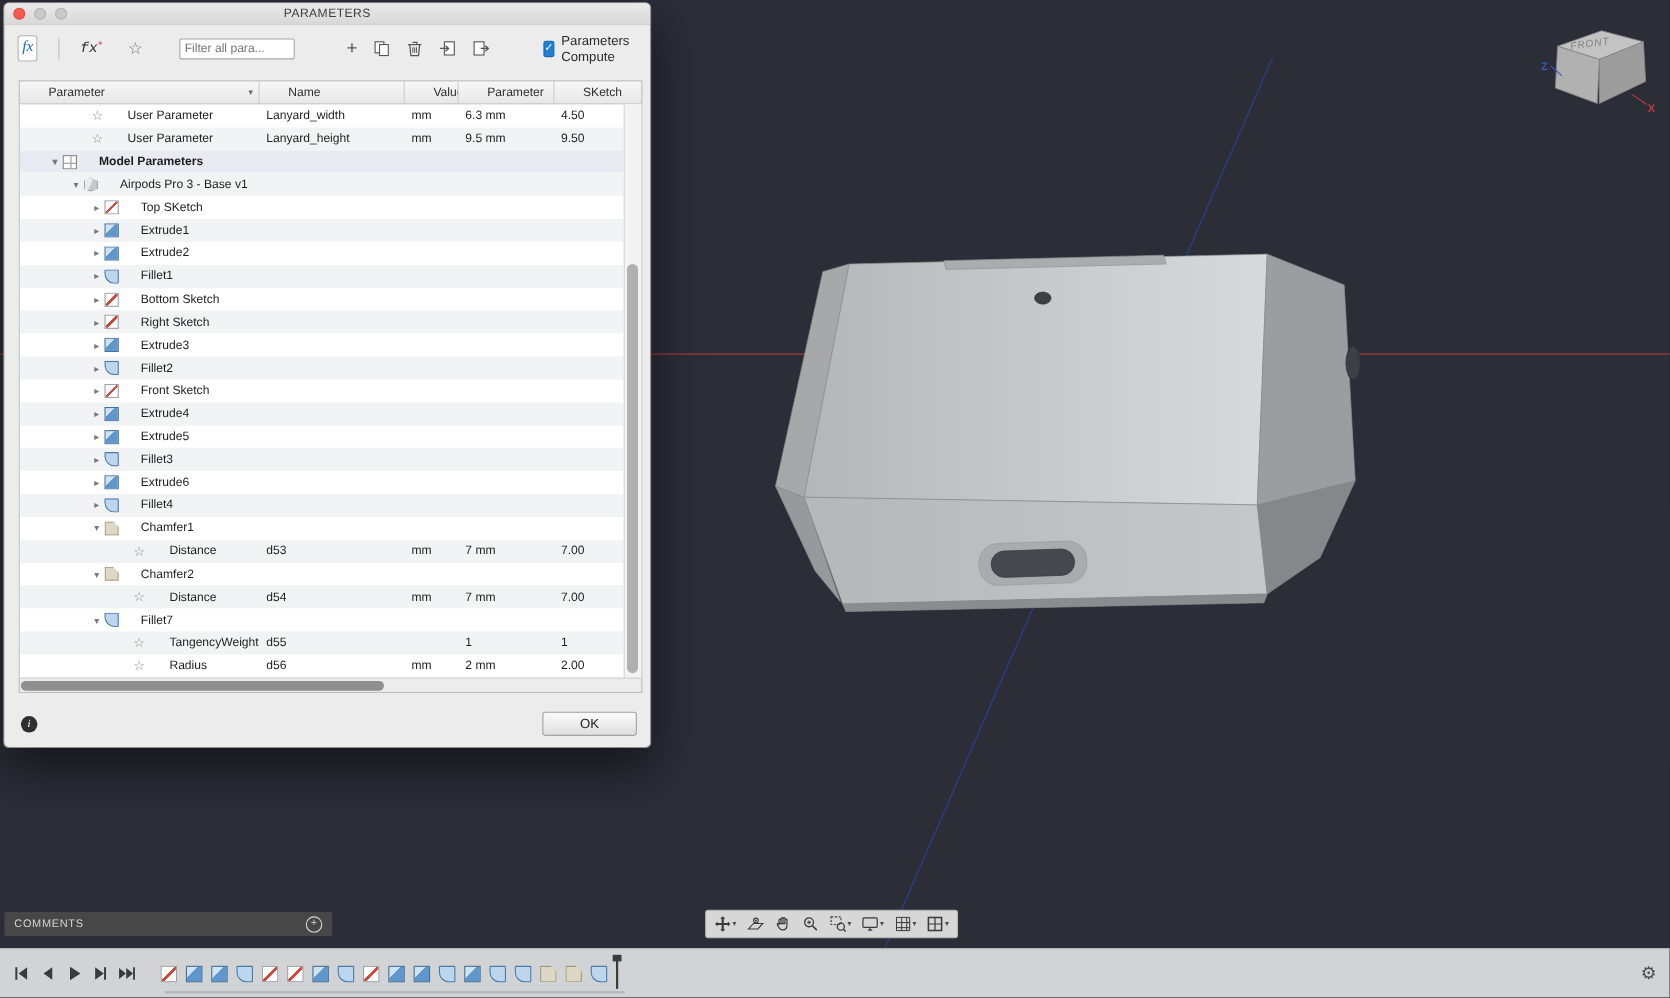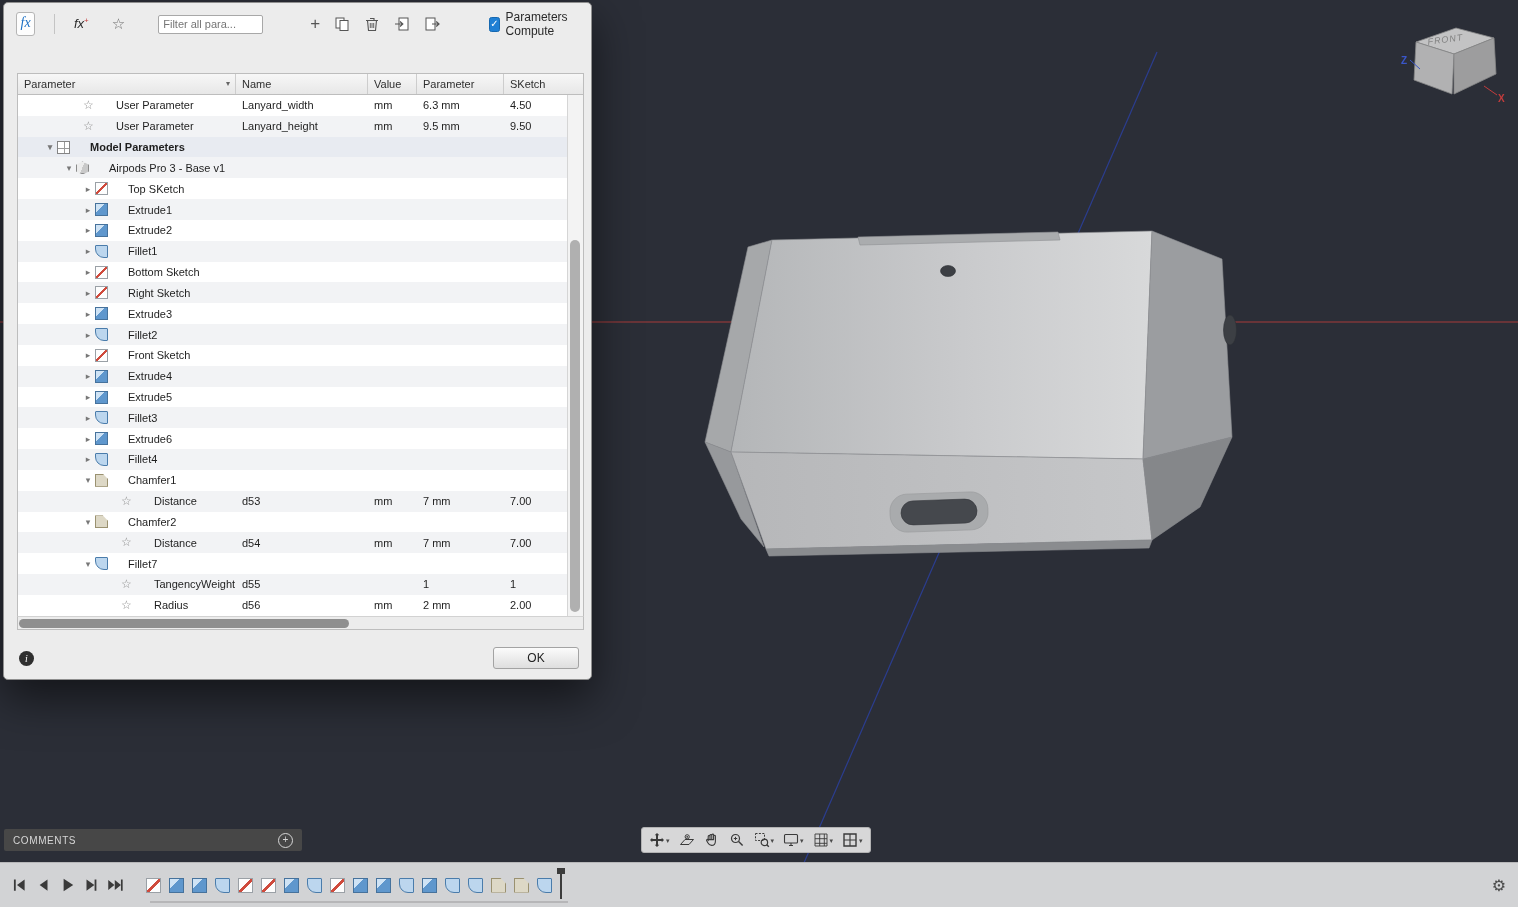--- a/index.html
+++ b/index.html
@@ -47,39 +47,39 @@
   .traffic{position:absolute;left:8px;top:4px;display:flex;gap:8px;}
   .light{width:11px;height:11px;border-radius:50%;box-sizing:border-box;cursor:pointer;}
   .light-close{background:#f85950;border:1px solid #df4a42;}
   .light-dim{background:#c9c9c9;border:1px solid #b3b3b3;}
   .dlg-title{font-size:11px;color:#3d3d3d;line-height:19px;letter-spacing:.4px;}
 
   .dlg-toolbar{display:flex;align-items:center;height:42px;padding:0 12px;gap:19px;}
   .fx-btn{width:26px;height:22px;background:#fdfdfd;border:1px solid #b5b5b5;border-radius:3px;
     color:#1a6fc4;font-family:"Liberation Serif",serif;font-style:italic;font-size:14px;text-align:center;line-height:20px;cursor:pointer;}
   .tb-sep{width:1px;height:20px;background:#c4c4c4;}
-  .fx-user{color:#2a2a2a;font-family:Liberation Sans, sans-serif;font-style:italic;font-size:13px;position:relative;cursor:pointer;padding-right:4px;}
+  .fx-user{color:#2a2a2a;font-family:Liberation Mono, monospace;font-style:italic;font-size:13px;position:relative;cursor:pointer;padding-right:4px;}
   .fx-user sup{font-size:8px;color:#c23c3c;font-style:normal;}
   .tb-star{color:#6e6e6e;font-size:15px;cursor:pointer;}
   .filter-input{width:95px;height:17px;border:1px solid #a8a8a8;border-radius:2px;font-size:11px;padding:0 4px;
     font-family:"Liberation Sans",sans-serif;background:#fff;margin-left:14px;}
   .tb-icons{display:flex;align-items:center;gap:14px;margin-left:28px;}
   .tb-icon{cursor:pointer;}
   .tb-icon svg{width:16px;height:16px;}
   .tb-plus{font-size:17px;color:#555;line-height:16px;cursor:pointer;}
   .auto-compute{display:flex;align-items:center;gap:6px;margin-left:30px;cursor:pointer;}
   .checkbox{width:13px;height:13px;background:#1f7fd4;border:1px solid #1668b0;border-radius:2.5px;
     color:#fff;font-size:10px;line-height:12px;text-align:center;}
   .auto-label{font-size:12px;color:#2a2a2a;}
 
   .tablewrap{position:absolute;left:13px;top:70px;width:567px;}
   .thead{display:grid;grid-template-columns:218px 132px 49px 87px 81px;height:22px;
     background:linear-gradient(#f7f7f7,#e7e7e7);border:1px solid #bdbdbd;box-sizing:border-box;}
   .th{font-size:11px;color:#2f2f2f;line-height:20px;padding-left:6px;border-right:1px solid #cdcdcd;
-    overflow:hidden;white-space:nowrap;display:flex;align-items:center;justify-content:space-between;cursor:pointer;}
+    overflow:hidden;white-space:nowrap;display:flex;align-items:center;justify-content:space-between;cursor:pointer;margin-left:20px;}
   .th:last-child{border-right:none;}
   .th .hdr-caret{font-size:8px;color:#666;margin-right:5px;}
   .tbody{display:flex;border-left:1px solid #bdbdbd;border-right:1px solid #bdbdbd;background:#fff;}
   .rowscol{width:551px;height:521px;overflow:hidden;}
   .t-row{display:grid;grid-template-columns:218px 132px 49px 87px 65px;height:20.84px;align-items:center;font-size:11px;color:#1e1e1e;cursor:default;}
   .t-row:nth-child(even){background:#f2f3f5;}
   .t-row.bold{font-weight:bold;background:#e8ebf1;}
   .c-param{display:flex;align-items:center;overflow:hidden;white-space:nowrap;}
   .c-name,.c-unit,.c-expr,.c-value{padding-left:6px;overflow:hidden;white-space:nowrap;}
   .chev{width:14px;flex:none;color:#787878;font-size:9px;text-align:center;cursor:pointer;}
@@ -267,20 +267,28 @@
         <div class="tl-icon tl-chamfer"></div>
         <div class="tl-icon tl-chamfer"></div>
         <div class="tl-icon tl-fillet"></div>
       </div>
     <div class="tl-marker"></div>
     <div class="tl-track"></div>
     <span class="tl-gear">⚙</span>
   </div>
 
   <div class="dialog">
+    <div class="titlebar">
+      <div class="traffic">
+        <span class="light light-close"></span>
+        <span class="light light-dim"></span>
+        <span class="light light-dim"></span>
+      </div>
+      <div class="dlg-title">PARAMETERS</div>
+    </div>
 
     <div class="dlg-toolbar">
       <div class="fx-btn">fx</div>
       <div class="tb-sep"></div>
       <div class="fx-user"><span>fx</span><sup>+</sup></div>
       <div class="tb-star">☆</div>
       <input class="filter-input" placeholder="Filter all para..." style="">
       <div class="tb-icons">
         <span class="tb-plus">+</span>
         <span class="tb-icon">

